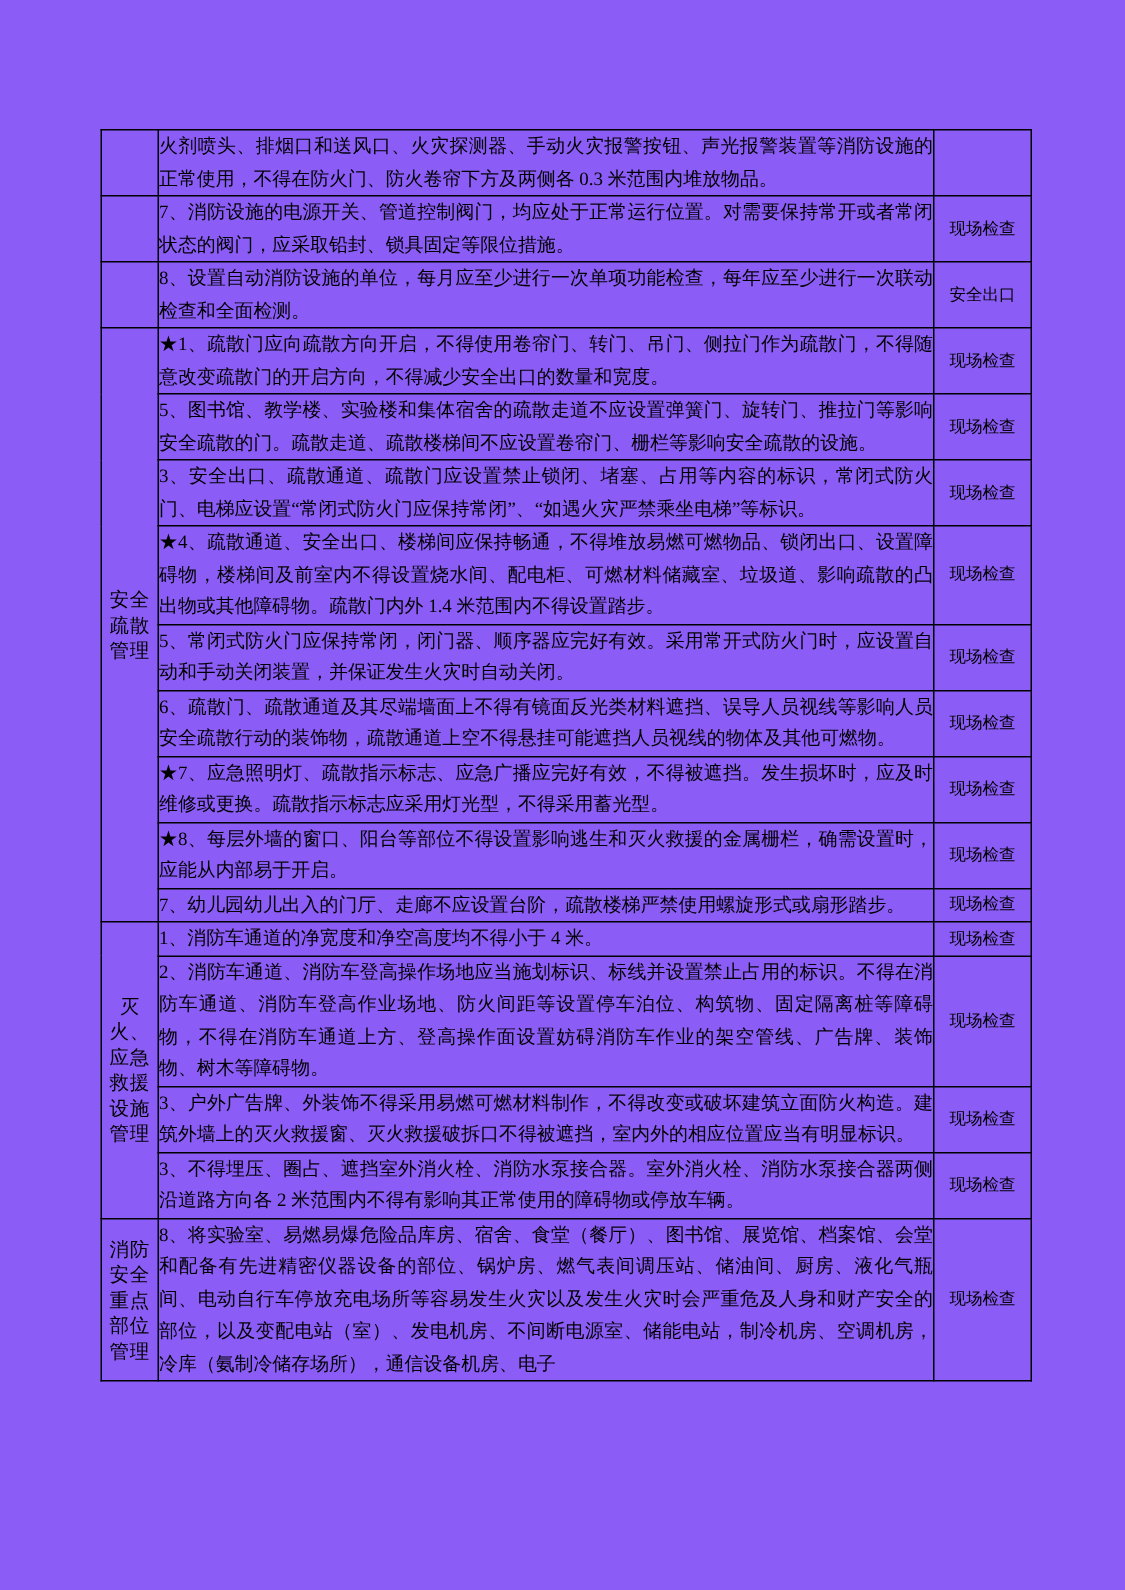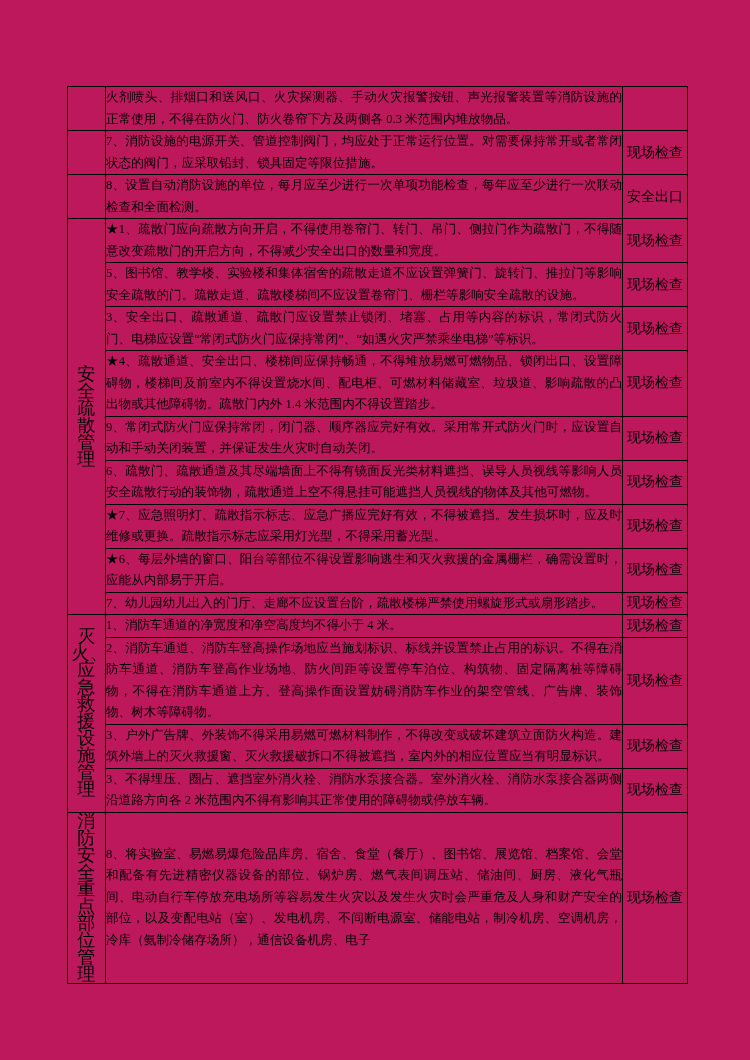--- a/index.html
+++ b/index.html
@@ -13,21 +13,21 @@
     height: 1060px;
     font-family: "Liberation Serif", "DejaVu Serif", serif;
     color: #000000;
     -webkit-font-smoothing: none;
   }
 
   .page {
     position: relative;
     width: 750px;
     height: 1060px;
-    background: #be185d;
+    background: #8b5cf6;
     box-sizing: border-box;
     padding-left: 15px;
   }
 
   .table-wrap {
     position: absolute;
     left: 67px;
     top: 86px;
     width: 620px;
   }
@@ -46,21 +46,21 @@
 
   
   col.c-category { width: 38px; }
   col.c-item     { width: 517px; }
   col.c-method   { width: 65px; }
 
   
   td.category {
     text-align: center;
     vertical-align: middle;
-    font-size: 18px;
+    font-size: 13px;
     line-height: 17px;
     letter-spacing: 0.5px;
     padding: 2px 1px;
     word-break: break-all;
   }
   td.category .cat-text {
     display: block;
     width: 30px;
     margin: 0 auto;
     text-align: center;
@@ -73,21 +73,21 @@
     text-align: justify;
     text-justify: inter-ideograph;
     padding: 2px 5px 3px 6px;
     word-break: break-all;
   }
 
   
   td.method {
     text-align: center;
     vertical-align: middle;
-    font-size: 14px;
+    font-size: 11px;
     line-height: 18px;
     padding: 2px 2px;
     word-break: keep-all;
     white-space: nowrap;
   }
 
   td.empty-method { }
 
   
   td.cont {
@@ -139,33 +139,33 @@
         </tr>
         <tr>
           <td class="item">3、安全出口、疏散通道、疏散门应设置禁止锁闭、堵塞、占用等内容的标识，常闭式防火门、电梯应设置“常闭式防火门应保持常闭”、“如遇火灾严禁乘坐电梯”等标识。</td>
           <td class="method">现场检查</td>
         </tr>
         <tr>
           <td class="item">★4、疏散通道、安全出口、楼梯间应保持畅通，不得堆放易燃可燃物品、锁闭出口、设置障碍物，楼梯间及前室内不得设置烧水间、配电柜、可燃材料储藏室、垃圾道、影响疏散的凸出物或其他障碍物。疏散门内外 1.4 米范围内不得设置踏步。</td>
           <td class="method">现场检查</td>
         </tr>
         <tr>
-          <td class="item">9、常闭式防火门应保持常闭，闭门器、顺序器应完好有效。采用常开式防火门时，应设置自动和手动关闭装置，并保证发生火灾时自动关闭。</td>
+          <td class="item">5、常闭式防火门应保持常闭，闭门器、顺序器应完好有效。采用常开式防火门时，应设置自动和手动关闭装置，并保证发生火灾时自动关闭。</td>
           <td class="method">现场检查</td>
         </tr>
         <tr>
           <td class="item">6、疏散门、疏散通道及其尽端墙面上不得有镜面反光类材料遮挡、误导人员视线等影响人员安全疏散行动的装饰物，疏散通道上空不得悬挂可能遮挡人员视线的物体及其他可燃物。</td>
           <td class="method">现场检查</td>
         </tr>
         <tr>
           <td class="item">★7、应急照明灯、疏散指示标志、应急广播应完好有效，不得被遮挡。发生损坏时，应及时维修或更换。疏散指示标志应采用灯光型，不得采用蓄光型。</td>
           <td class="method">现场检查</td>
         </tr>
         <tr>
-          <td class="item">★6、每层外墙的窗口、阳台等部位不得设置影响逃生和灭火救援的金属栅栏，确需设置时，应能从内部易于开启。</td>
+          <td class="item">★8、每层外墙的窗口、阳台等部位不得设置影响逃生和灭火救援的金属栅栏，确需设置时，应能从内部易于开启。</td>
           <td class="method">现场检查</td>
         </tr>
         <tr>
           <td class="item">7、幼儿园幼儿出入的门厅、走廊不应设置台阶，疏散楼梯严禁使用螺旋形式或扇形踏步。</td>
           <td class="method">现场检查</td>
         </tr>
 
         <tr>
           <td class="category" rowspan="4">
               <span class="cat-text">灭火、应急救援设施管理</span>

